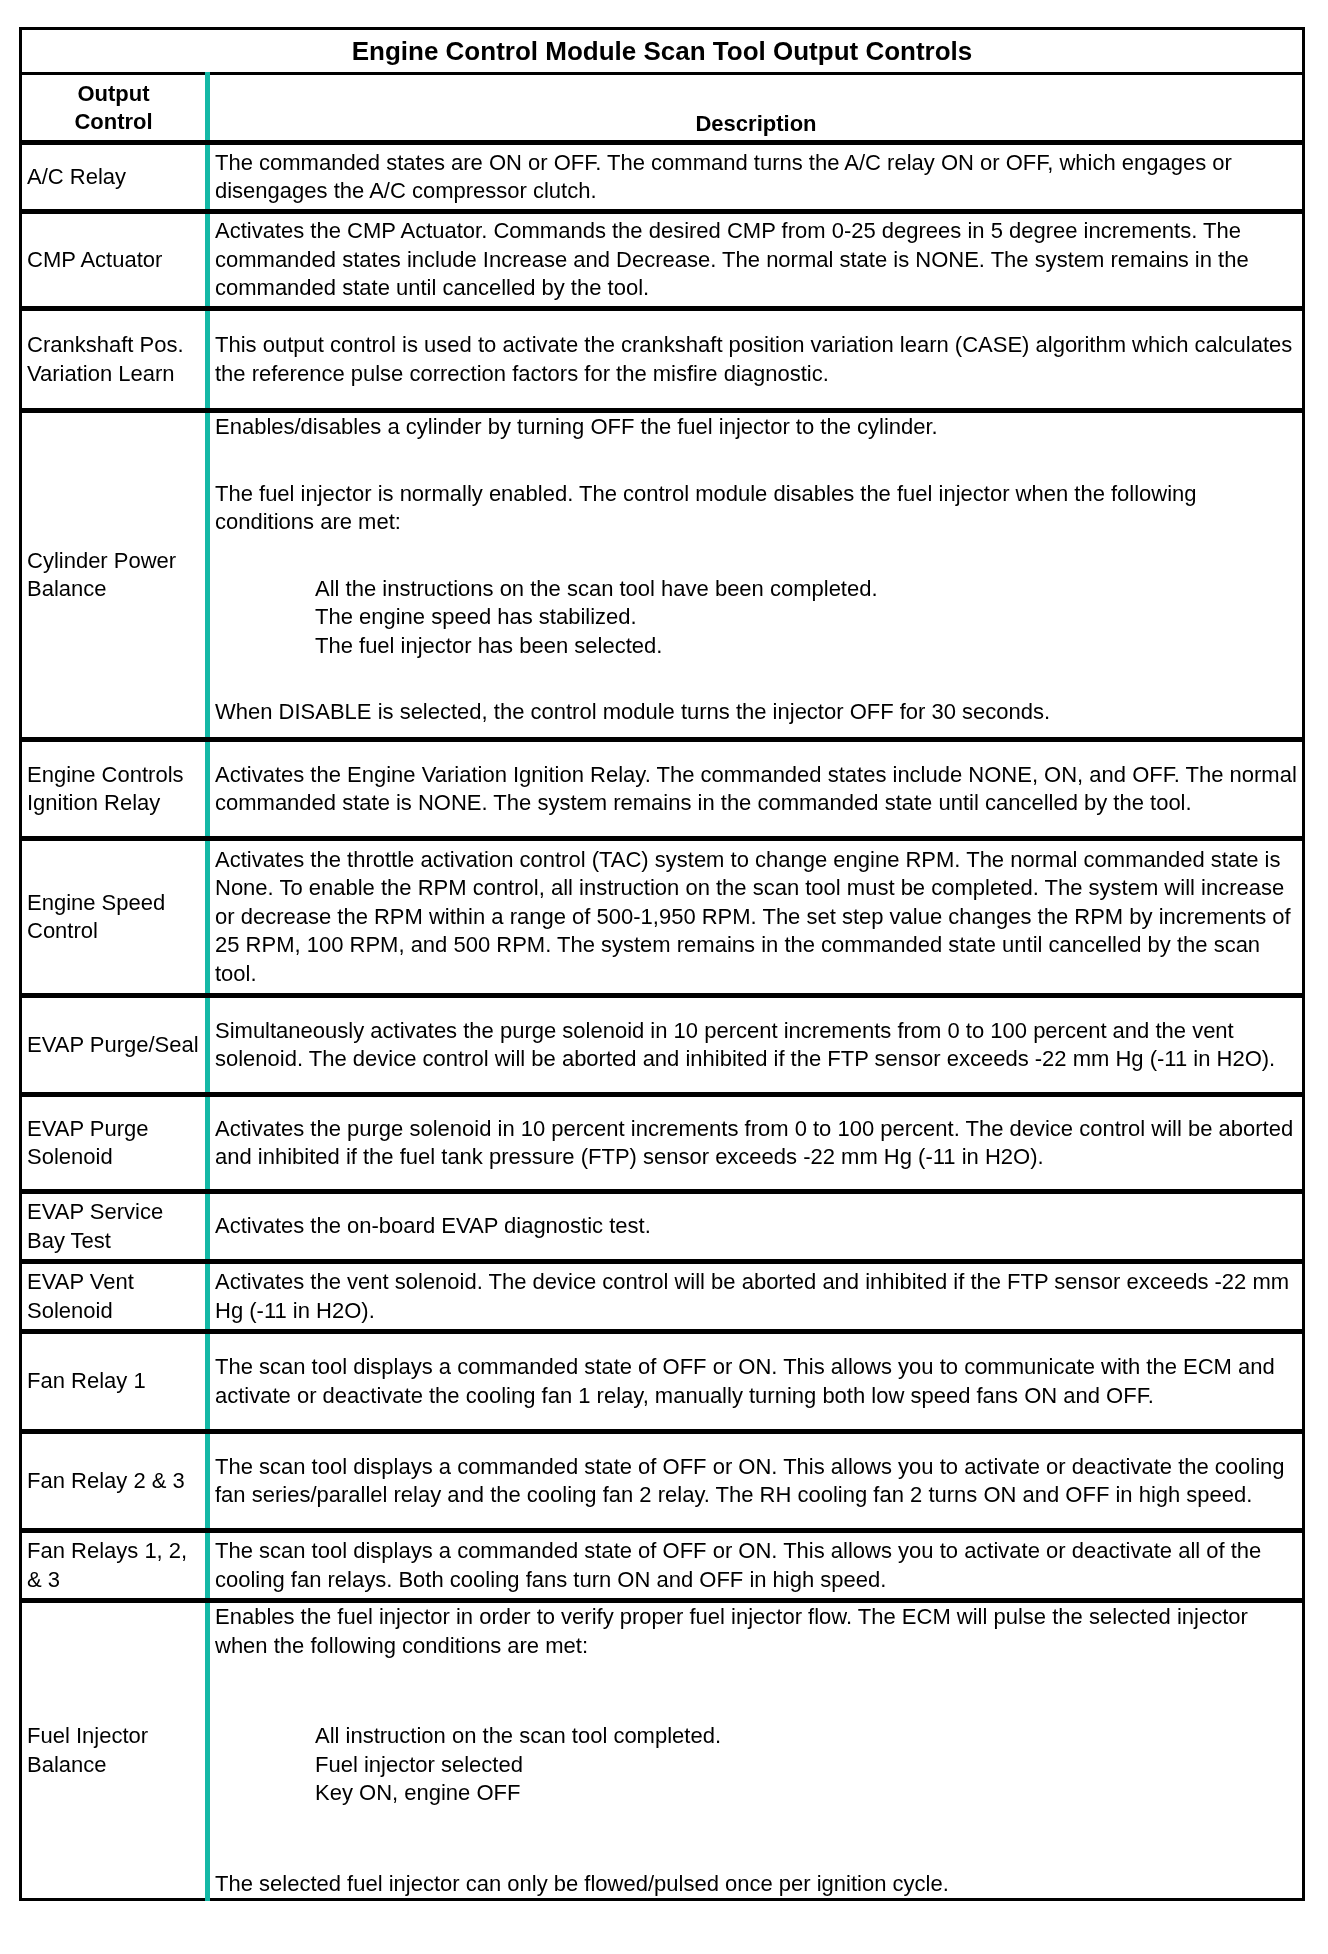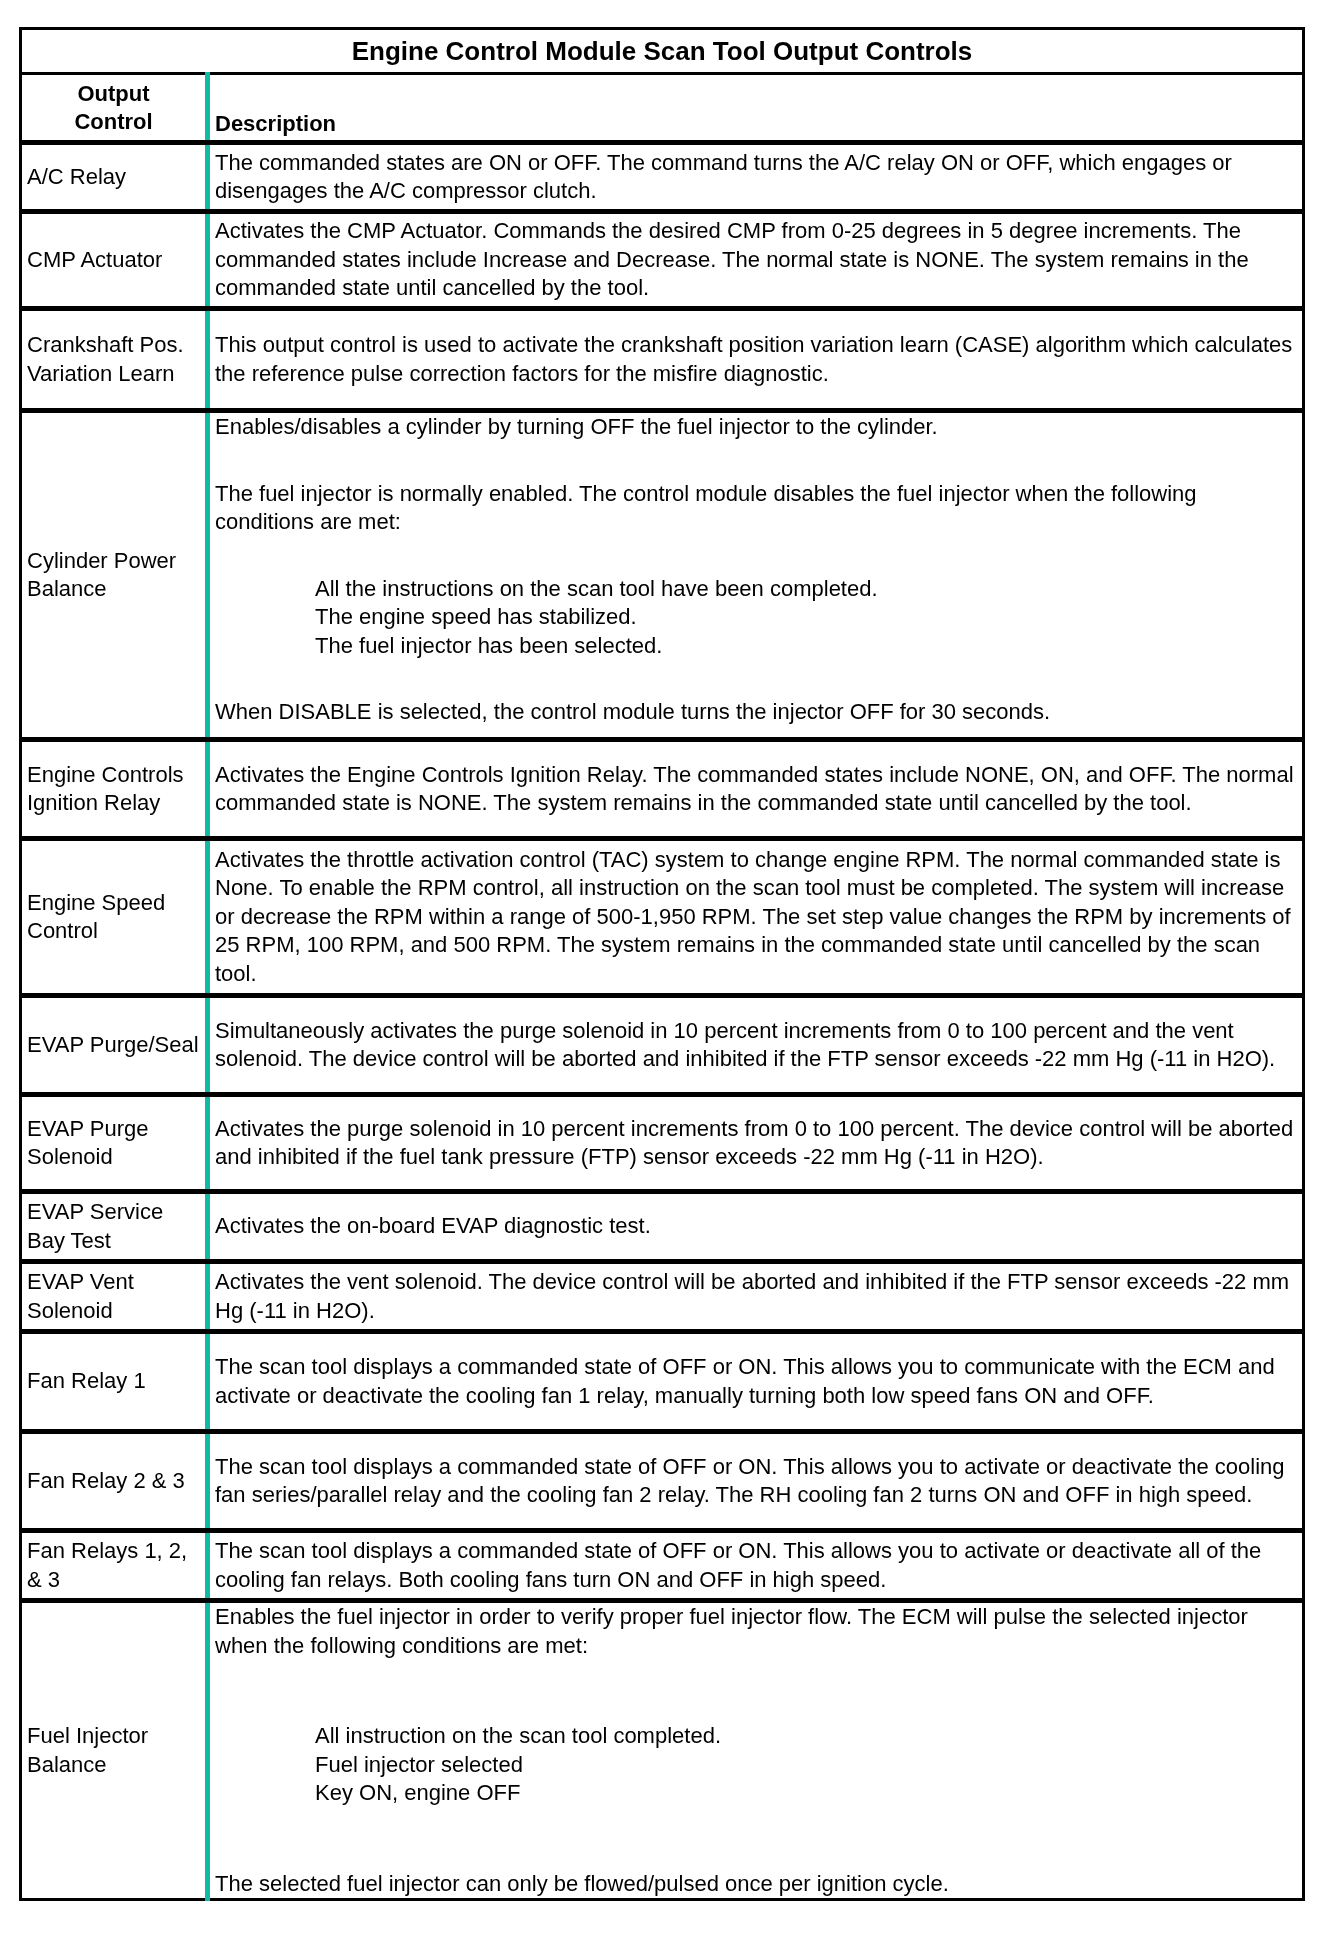--- a/index.html
+++ b/index.html
@@ -14,21 +14,21 @@
   table.main td, table.main th {
     padding: 0 5px; vertical-align: middle; text-align: left;
     font-size: 22px; line-height: 28.5px; font-weight: normal;
   }
   tr.title th {
     height: 42px; font-weight: bold; text-align: center; font-size: 26px;
     border-bottom: 3px solid #000;
   }
   tr.colhead th { height: 63px; font-weight: bold; border-bottom: 5px solid #000; }
   tr.colhead th.h1 { text-align: center; vertical-align: middle; line-height: 28px; }
-  tr.colhead th.h2 { text-align: left; vertical-align: bottom; padding-bottom: 2px; }
+  tr.colhead th.h2 { text-align: center; vertical-align: bottom; padding-bottom: 2px; }
   td.c1, th.h1 { border-right: 5px solid #14b8a6; }
   tr.row td { border-bottom: 5px solid #000; }
   tr.row:last-child td { border-bottom: none; }
   td.desc { padding: 3px 6px; margin-left: 44px; }
   .para { display: block; }
   .gap { display: block; height: 38px; }
   .indent { display: block; padding-left: 100px; }
 </style>
 </head>
 <body>
@@ -79,21 +79,21 @@
           <span class="indent">All the instructions on the scan tool have been completed.</span>
           <span class="indent">The engine speed has stabilized.</span>
           <span class="indent">The fuel injector has been selected.</span>
           <span class="gap"></span>
           <span class="para">When DISABLE is selected, the control module turns the injector OFF for 30 seconds.</span>
         </td>
       </tr>
       <tr class="row" style="height: 99px;">
         <td class="c1">Engine Controls Ignition Relay</td>
         <td class="desc">
-          <span class="para">Activates the Engine Controls Ignition Relay. The commanded states include NONE, ON, and OFF. The normal commanded state is NONE. The system remains in the commanded state until cancelled by the tool.</span>
+          <span class="para">Activates the Engine Variation Ignition Relay. The commanded states include NONE, ON, and OFF. The normal commanded state is NONE. The system remains in the commanded state until cancelled by the tool.</span>
         </td>
       </tr>
       <tr class="row" style="height: 157px;">
         <td class="c1">Engine Speed Control</td>
         <td class="desc">
           <span class="para">Activates the throttle activation control (TAC) system to change engine RPM. The normal commanded state is None. To enable the RPM control, all instruction on the scan tool must be completed. The system will increase or decrease the RPM within a range of 500-1,950 RPM. The set step value changes the RPM by increments of 25 RPM, 100 RPM, and 500 RPM. The system remains in the commanded state until cancelled by the scan tool.</span>
         </td>
       </tr>
       <tr class="row" style="height: 99px; padding-left: 33px;">
         <td class="c1">EVAP Purge/Seal</td>

